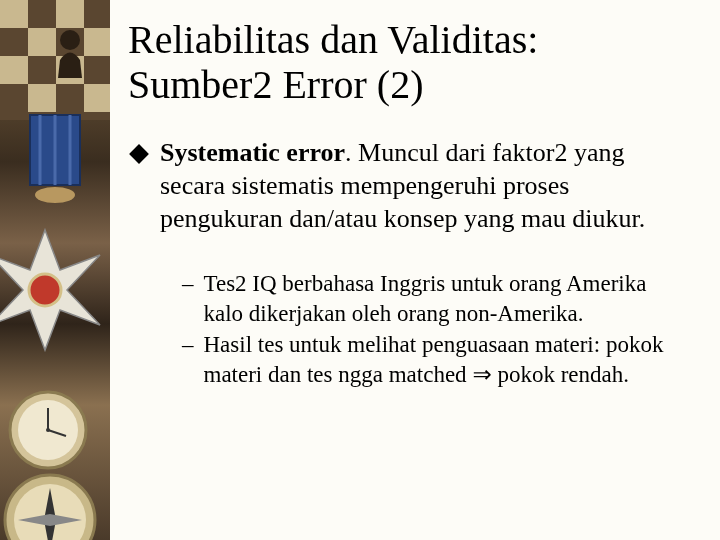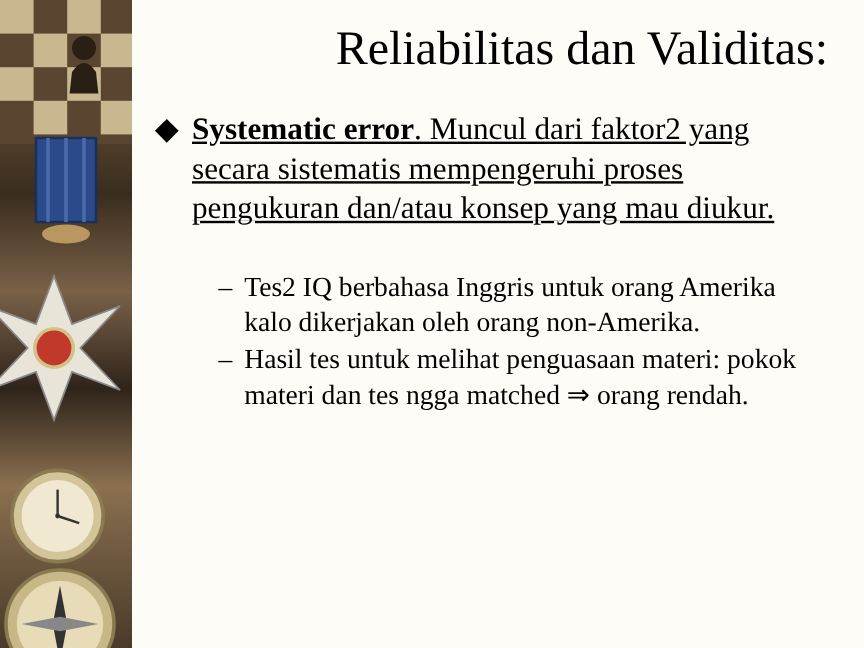--- a/index.html
+++ b/index.html
@@ -28,33 +28,32 @@
     left: 110px;
     top: 0;
     width: 610px;
     height: 540px;
     box-sizing: border-box;
     padding: 18px 30px 20px 18px;
   }
   .title {
     font-size: 40px;
     line-height: 1.12;
-    text-align: right;
+    text-align: left;
     margin: 0 0 28px 0;
     font-weight: 400;
   }
   .bullet-block {
     margin-bottom: 34px;
   }
   .bullet {
     display: flex;
     align-items: flex-start;
     font-size: 26px;
     line-height: 1.28;
-    text-decoration: underline;
   }
   .bullet .diamond {
     flex: 0 0 auto;
     width: 14px;
     height: 14px;
     background: #000;
     transform: rotate(45deg);
     margin: 11px 14px 0 4px;
   }
   .bullet .text { flex: 1; }
@@ -126,35 +125,36 @@
     <path d="M50,488 L56,520 L50,552 L44,520 Z" fill="#333"></path>
     <path d="M18,520 L50,514 L82,520 L50,526 Z" fill="#888"></path>
   </g>
 </svg>
 </div>
 
 <div class="content">
 
   <h1 class="title">
     <span>Reliabilitas dan Validitas:</span><br>
+    <span>Sumber2 Error (2)</span>
   </h1>
 
   <div class="bullet-block">
     <div class="bullet">
       <span class="diamond"></span>
       <span class="text"><span class="bold">Systematic error</span><span>. Muncul dari faktor2 yang secara sistematis mempengeruhi proses pengukuran dan/atau konsep yang mau diukur.</span></span>
     </div>
   </div>
 
   <div class="bullet-block">
     <div class="sub-list">
       <div class="sub-item">
         <span class="dash">–</span>
         <span class="text">Tes2 IQ berbahasa Inggris untuk orang Amerika kalo dikerjakan oleh orang non-Amerika.</span>
       </div>
       <div class="sub-item">
         <span class="dash">–</span>
-        <span class="text"><span>Hasil tes untuk melihat penguasaan materi: pokok materi dan tes ngga matched </span><span class="arrow">⇒</span><span> orang rendah.</span></span>
+        <span class="text"><span>Hasil tes untuk melihat penguasaan materi: pokok materi dan tes ngga matched </span><span class="arrow">⇒</span><span> pokok rendah.</span></span>
       </div>
     </div>
   </div>
 
 </div>
 
 </body></html>

